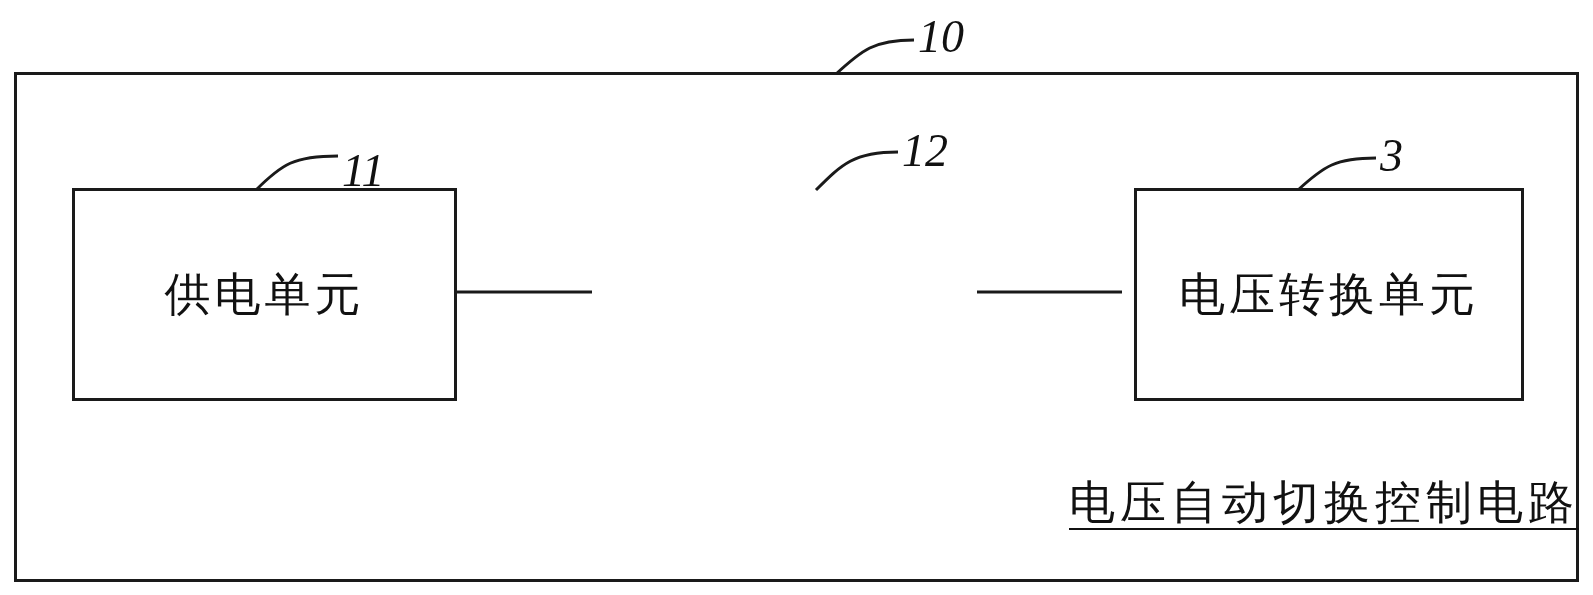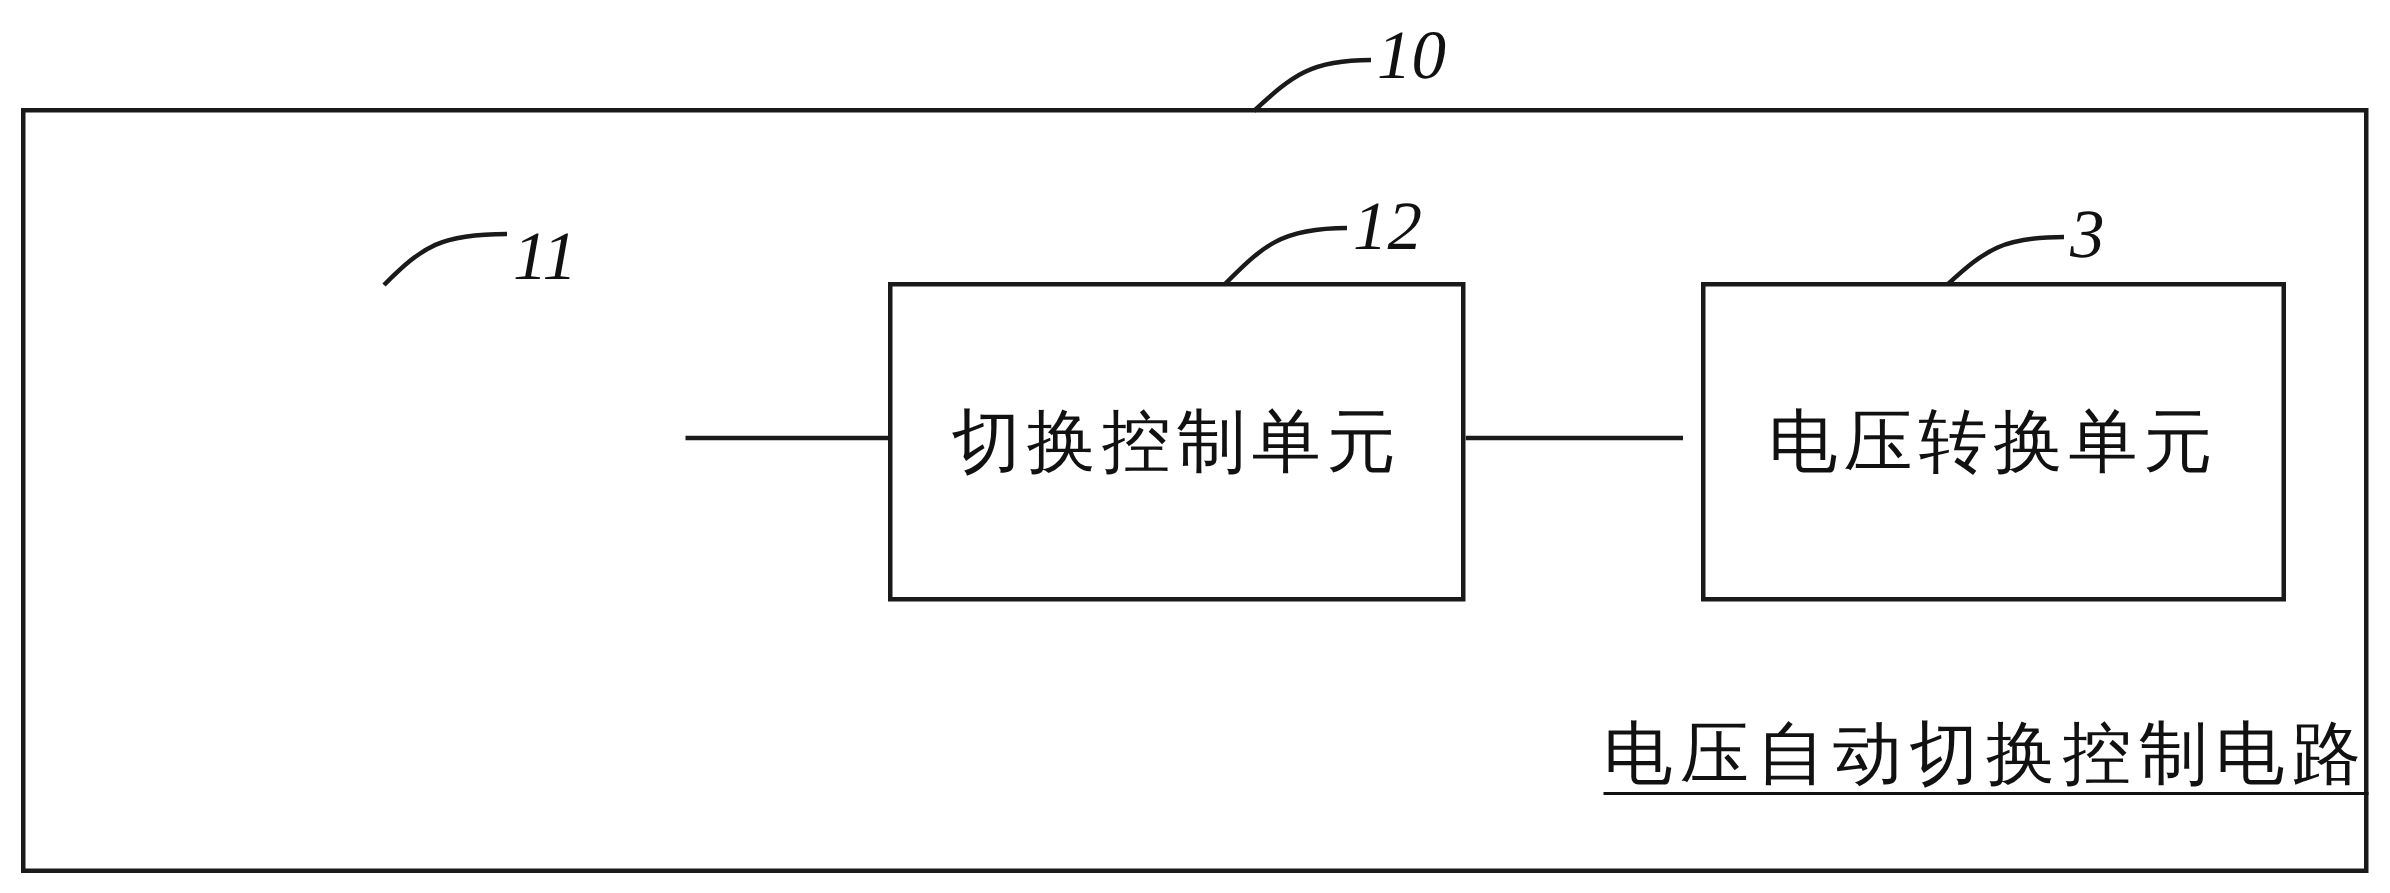--- a/index.html
+++ b/index.html
@@ -96,24 +96,24 @@
     <line x1="457" y1="292" x2="592" y2="292" stroke="#1a1a1a" stroke-width="3"></line>
 
     <line x1="977" y1="292" x2="1122" y2="292" stroke="#1a1a1a" stroke-width="3"></line>
   </svg>
 
   <div class="ref ref-10">10</div>
   <div class="ref ref-11">11</div>
   <div class="ref ref-12">12</div>
   <div class="ref ref-13">3</div>
 
+  <div class="block block-1">
+    <span class="block-label">供电单元</span>
+  </div>
 
-  <div class="block block-2">
-    <span class="block-label">切换控制单元</span>
-  </div>
 
   <div class="block block-3">
     <span class="block-label">电压转换单元</span>
   </div>
 
   <div class="caption">电压自动切换控制电路</div>
 
 </div>
 
 </body></html>

